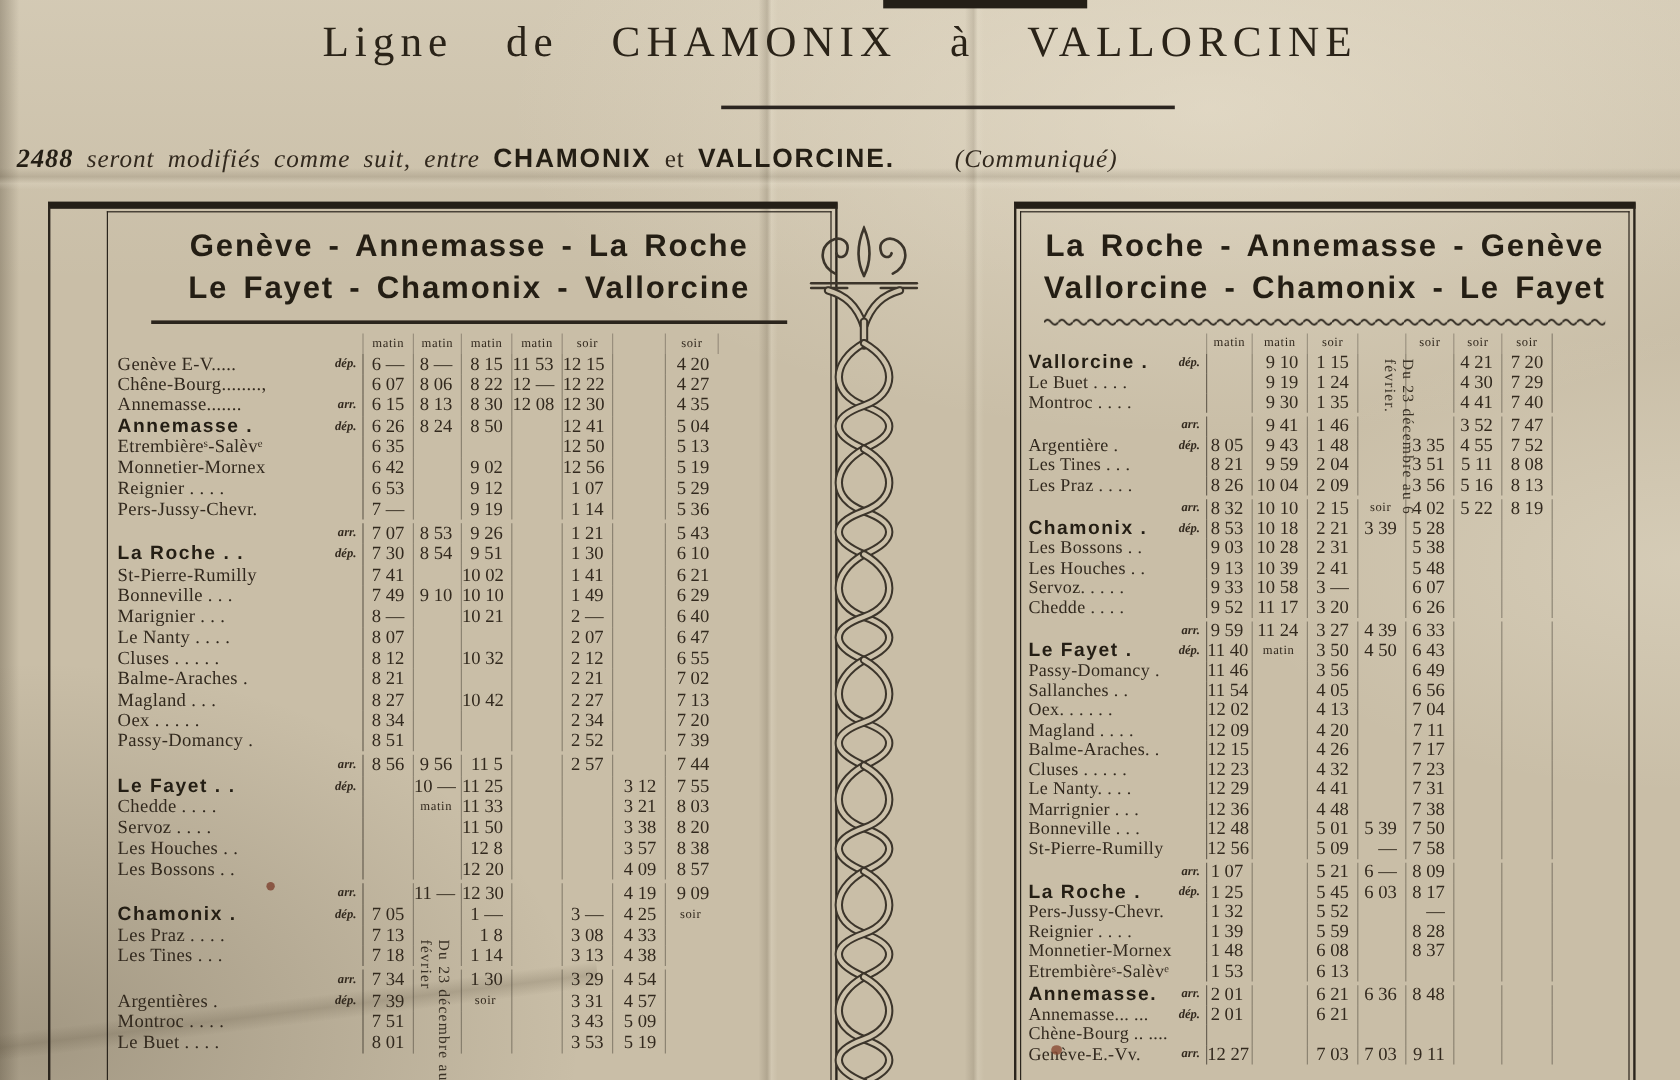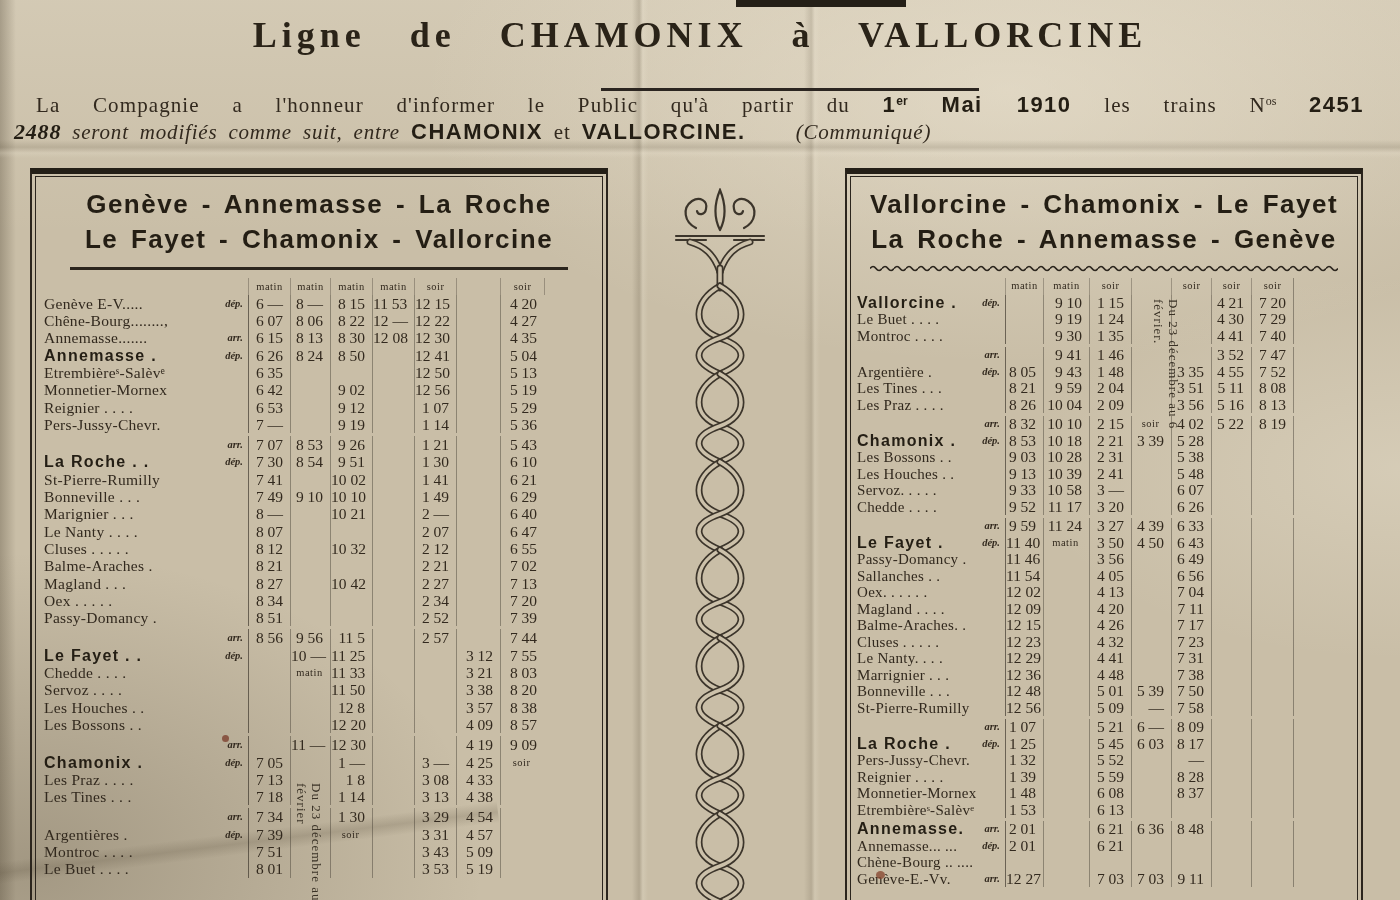--- a/index.html
+++ b/index.html
@@ -22,36 +22,36 @@
   .crease.v2 { left:804px; top:0; width:16px; height:900px;
     background:linear-gradient(90deg, rgba(0,0,0,0), rgba(82,71,52,.16) 45%, rgba(235,228,210,.22) 68%, rgba(0,0,0,0)); }
   .crease.h1 { left:0; top:140px; width:1400px; height:18px;
     background:linear-gradient(180deg, rgba(0,0,0,0), rgba(82,71,52,.16) 40%, rgba(235,228,210,.22) 72%, rgba(0,0,0,0)); }
   .crease.d1 { left:-60px; top:835px; width:560px; height:22px; transform:rotate(-7deg);
     background:linear-gradient(180deg, rgba(0,0,0,0), rgba(82,71,52,.20), rgba(0,0,0,0)); }
 
   .top-bar { left:736px; top:0; width:170px; height:7px; background:#241f17; }
 
   .main-title { left:0; top:14px; width:1400px; text-align:center;
-    font-weight:bold; font-size:36px; letter-spacing:5px; word-spacing:30px; color:#2a2318; }
+    font-weight:normal; font-size:36px; letter-spacing:5px; word-spacing:30px; color:#2a2318; }
   .title-rule { left:601px; top:88px; width:378px; height:3px; background:#2b2520; }
 
   .notice1 { left:36px; top:92px; width:1328px; font-size:21px; letter-spacing:1.1px;
     word-spacing:7px; text-align:justify; text-align-last:justify; white-space:nowrap; }
   .notice2 { left:14px; top:119px; width:1360px; font-size:21px; letter-spacing:.8px; word-spacing:5px; white-space:nowrap; }
   .bsans { font-family:"Liberation Sans", sans-serif; font-weight:bold; font-size:22px; letter-spacing:1.5px; color:#241e14; }
   .bser  { font-weight:bold; font-style:italic; font-size:22px; color:#241e14; }
   .itser { font-style:italic; }
   .sup { font-size:12px; vertical-align:7px; letter-spacing:0; }
   .communique { font-style:italic; margin-left:50px; }
 
   
   .ttable { position:absolute; top:168px; height:732px;
     border:2.5px solid #2b251d; border-bottom:none; border-top:6px solid #241f17; }
-  .ttable.left  { left:30px;  width:578px; }
+  .ttable.left  { left:40px;  width:658px;padding-left:44px; }
   .ttable.right { left:845px; width:518px; }
   .tinner { position:relative; height:100%; margin:2px 3px 0 3px; padding-top:10px;
     border:1.2px solid #2b251d; border-bottom:none; }
   .ttitle { text-align:center; font-family:"Liberation Sans", sans-serif; font-weight:bold;
     font-size:26px; line-height:35px; letter-spacing:1.5px; word-spacing:4px; color:#241e14; }
   .hr-straight { width:88%; height:2.5px; background:#2b251d; margin:10px auto 2px; }
   .hr-wavy { display:block; margin:7px auto 0; }
 
   .rows {}
   .t-row { display:grid; align-items:stretch; }
@@ -98,21 +98,20 @@
 
   <div class="abs crease v1"></div>
   <div class="abs crease v2"></div>
   <div class="abs crease h1"></div>
   <div class="abs crease d1"></div>
   <div class="abs top-bar"></div>
 
   <div class="abs main-title">Ligne de CHAMONIX à VALLORCINE</div>
   <div class="abs title-rule"></div>
 
-  <div class="abs notice1"><span>La Compagnie a l'honneur d'informer le Public qu'à partir du </span><span class="bsans"><span>1</span><span class="sup">er</span><span> Mai 1910</span></span><span> les trains N</span><span class="sup">os</span><span> </span><span class="bsans">2451</span></div>
 
   <div class="abs notice2"><span class="bser">2488</span><span class="itser"> seront modifiés comme suit, entre </span><span class="bsans">CHAMONIX</span><span> et </span><span class="bsans">VALLORCINE.</span><span class="communique">(Communiqué)</span></div>
 
   <div class="ttable left">
     <div class="tinner">
       <div class="ttitle">Genève - Annemasse - La Roche</div>
       <div class="ttitle">Le Fayet - Chamonix - Vallorcine</div>
       <div class="hr-straight"></div>
       <div class="rows" id="left-rows">
           <div class="t-row head">
@@ -523,22 +522,22 @@
             <span class="tc"></span>
             <span class="tc c8"></span>
           </div>
         </div>
       <div class="rot-note rot-l">Du 23 décembre au 6 février</div>
     </div>
   </div>
 
   <div class="ttable right">
     <div class="tinner">
+      <div class="ttitle">La Roche - Annemasse - Genève</div>
       <div class="ttitle">Vallorcine - Chamonix - Le Fayet</div>
-      <div class="ttitle">La Roche - Annemasse - Genève</div>
       <svg class="hr-wavy" width="468" height="9" viewBox="0 0 468 9">
         <defs>
             <pattern id="wv" width="12" height="9" patternUnits="userSpaceOnUse">
           <path d="M0 4.5 Q3 0.5 6 4.5 Q9 8.5 12 4.5" fill="none" stroke="#2b251d" stroke-width="1.7"></path>
         </pattern>
           </defs>
         <rect width="468" height="9" fill="url(#wv)"></rect>
       </svg>
       <div class="rows" id="right-rows">
           <div class="t-row head">

